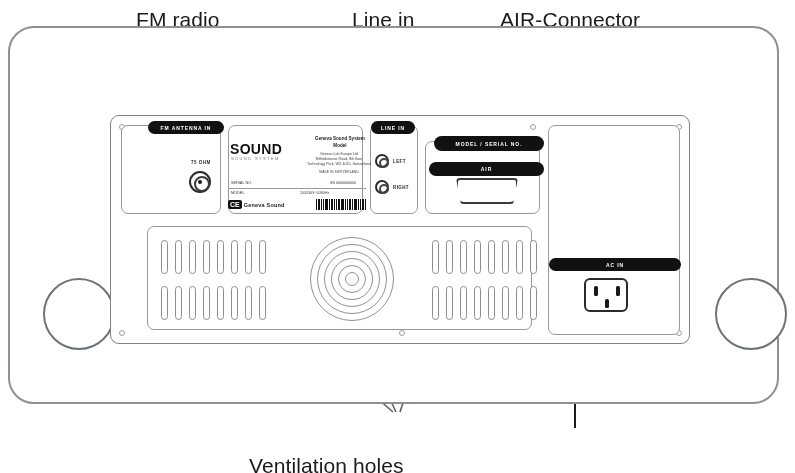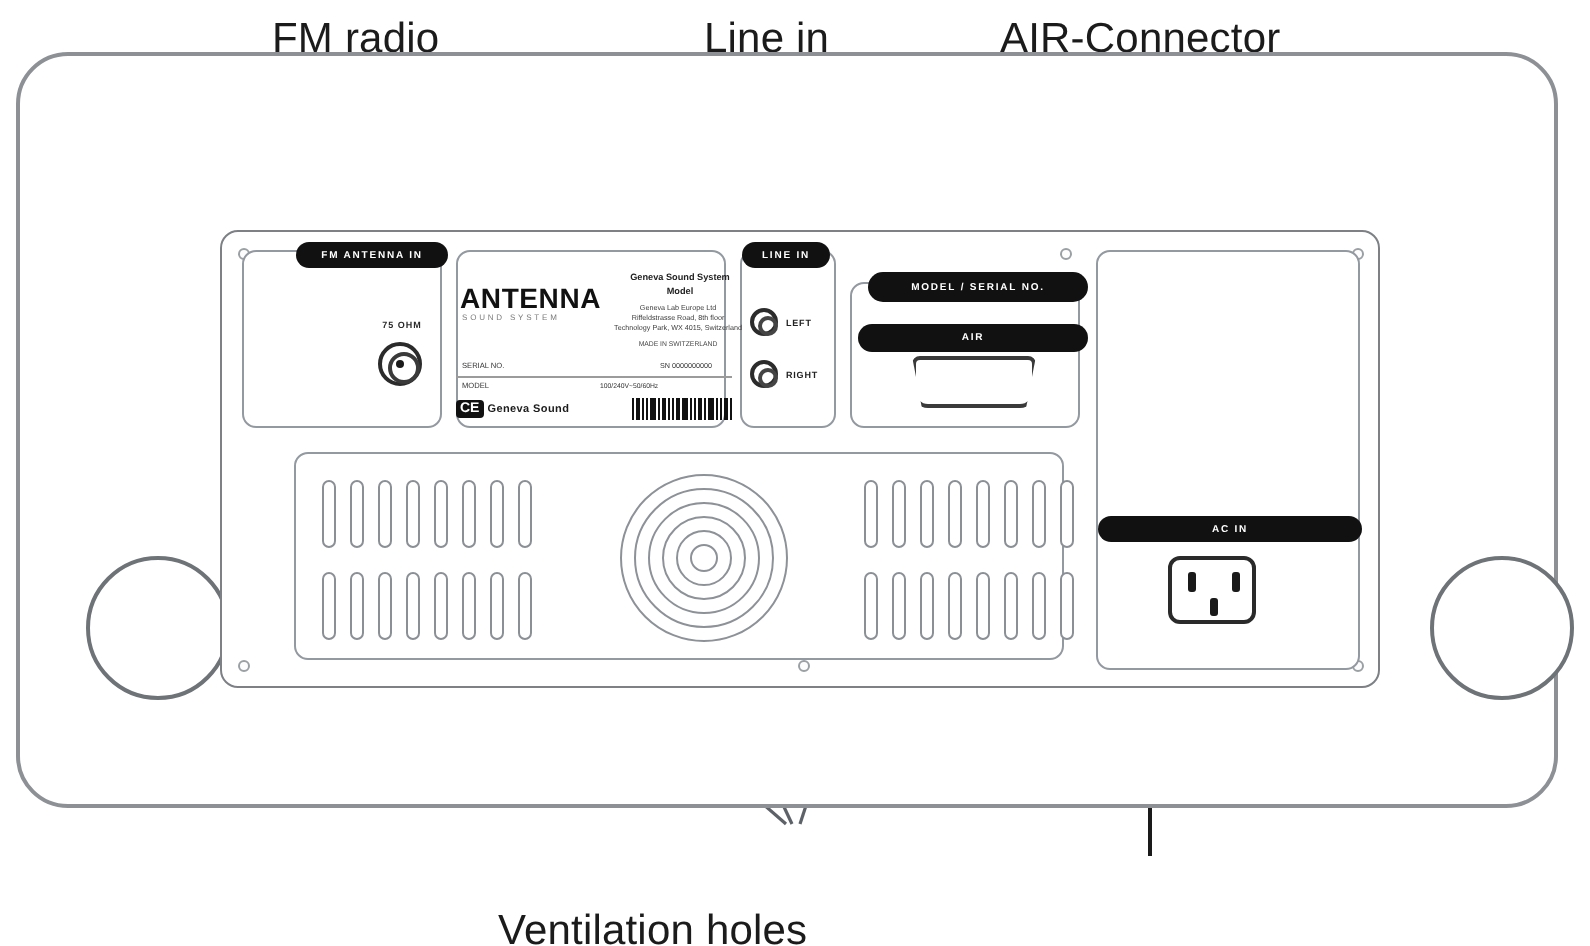--- a/index.html
+++ b/index.html
@@ -186,21 +186,21 @@
 
   <div class="banner" id="bn-fm">FM ANTENNA IN</div>
   <div class="banner" id="bn-line">LINE IN</div>
   <div class="banner" id="bn-model">MODEL / SERIAL NO.</div>
   <div class="banner" id="bn-air">AIR</div>
   <div class="banner" id="bn-ac">AC IN</div>
 
   <div id="fm-coax-text">75 OHM</div>
   <div id="fm-coax"></div>
 
-  <div class="spec" id="geneva-logo">ANTENNA</div>
+  <div class="spec" id="geneva-logo">SOUND</div>
   <div class="spec" id="geneva-sub">SOUND SYSTEM</div>
   <div class="spec" id="spec-title" style="white-space:pre-line;">Geneva Sound System
 Model</div>
   <div class="spec" id="spec-body" style="white-space:pre-line;">Geneva Lab Europe Ltd
 Riffeldstrasse Road, 8th floor
 Technology Park, WX 4015, Switzerland</div>
   <div class="spec" id="spec-cert">MADE IN SWITZERLAND</div>
   <div id="spec-rule"></div>
   <div class="spec" id="spec-sn-k">SERIAL NO.</div>
   <div class="spec" id="spec-sn-v">SN 0000000000</div>

